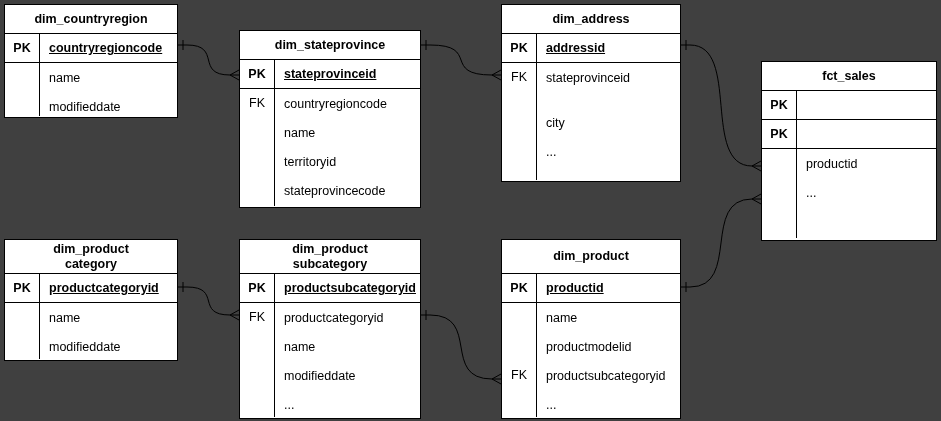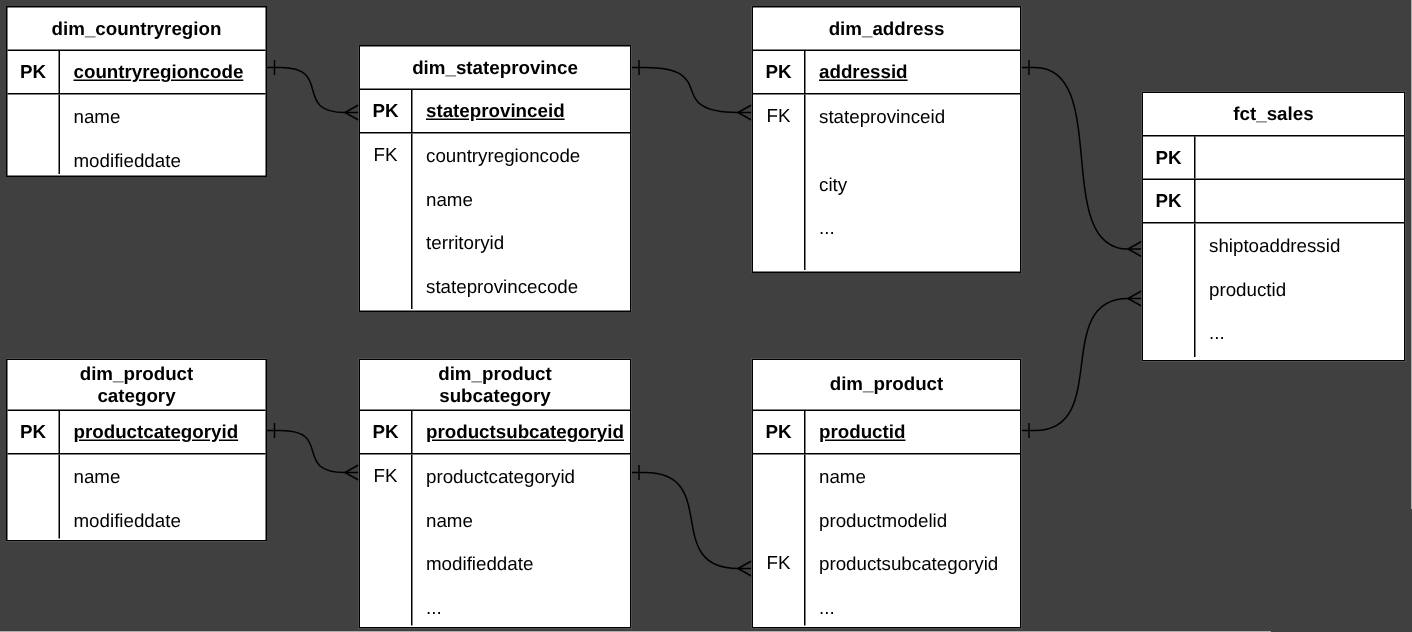--- a/index.html
+++ b/index.html
@@ -235,21 +235,20 @@
       <div class="rows">
         <div class="row sep" style="height: 29px;">
           <div class="keycell">PK</div>
         </div>
         <div class="row sep" style="height: 29px;">
           <div class="keycell">PK</div>
         </div>
         <div class="bodyblock" style="height: 89px;">
           <div class="bodykey"></div>
           <div class="bodyrows">
-            <div class="bodyrow" style="height: 29px;">shiptoaddressid</div>
             <div class="bodyrow" style="height: 29px;">productid</div>
             <div class="bodyrow" style="height: 29px;">...</div>
           </div>
         </div>
       </div>
     </div>
     <div class="entity" style="left: 4px; top: 239px; width: 174px; height: 122px;">
       <div class="ent-title" style="height: 34px;">dim_product
 category</div>
       <div class="rows">

